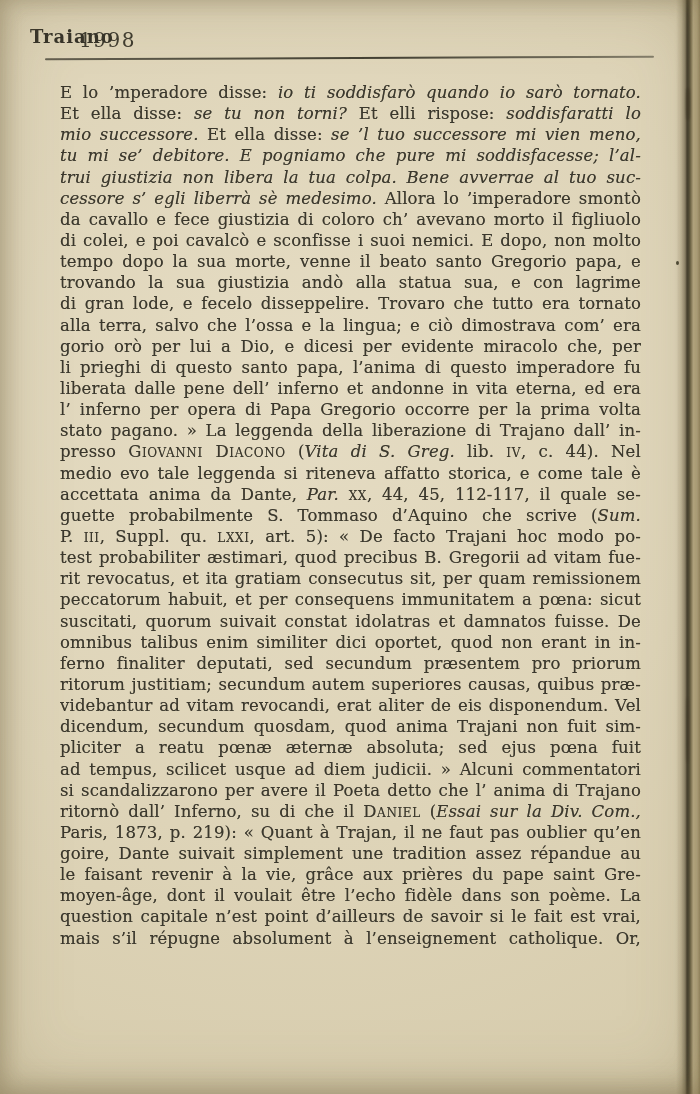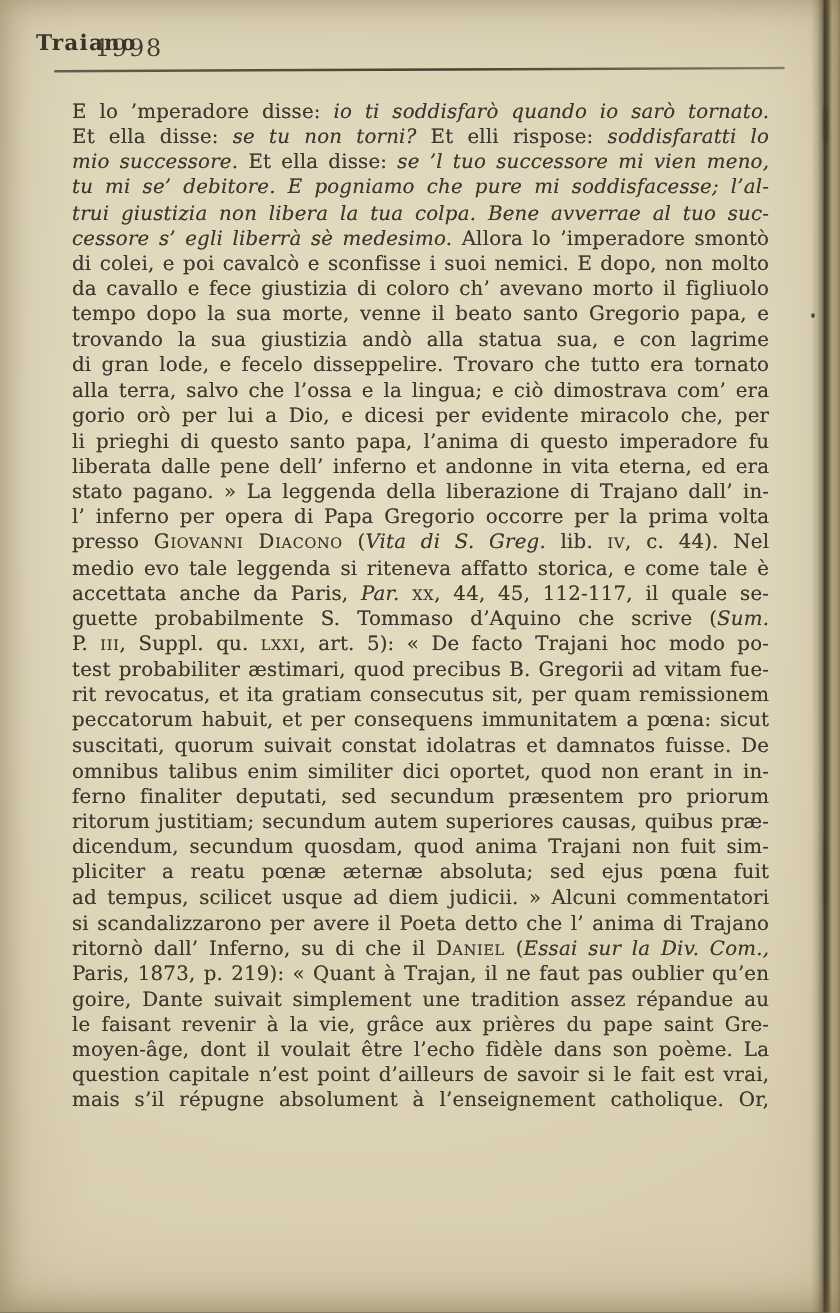--- a/index.html
+++ b/index.html
@@ -75,43 +75,44 @@
 
   <div class="header-rule"></div>
 
   <div class="text-block">
       <div class="line"><span>E lo ’mperadore disse: </span><span class="it">io ti soddisfarò quando io sarò tornato.</span></div>
       <div class="line"><span>Et ella disse: </span><span class="it">se tu non torni? </span><span>Et elli rispose: </span><span class="it">soddisfaratti lo</span></div>
       <div class="line"><span class="it">mio successore. </span><span>Et ella disse: </span><span class="it">se ’l tuo successore mi vien meno,</span></div>
       <div class="line"><span class="it">tu mi se’ debitore. E pogniamo che pure mi soddisfacesse; l’al-</span></div>
       <div class="line"><span class="it">trui giustizia non libera la tua colpa. Bene avverrae al tuo suc-</span></div>
       <div class="line"><span class="it">cessore s’ egli liberrà sè medesimo. </span><span>Allora lo ’imperadore smontò</span></div>
+      <div class="line"><span>da cavallo e fece giustizia di coloro ch’ avevano morto il figliuolo</span></div>
       <div class="line"><span>di colei, e poi cavalcò e sconfisse i suoi nemici. E dopo, non molto</span></div>
-      <div class="line"><span>da cavallo e fece giustizia di coloro ch’ avevano morto il figliuolo</span></div>
       <div class="line"><span>tempo dopo la sua morte, venne il beato santo Gregorio papa, e</span></div>
       <div class="line"><span>trovando la sua giustizia andò alla statua sua, e con lagrime l’onorò</span></div>
       <div class="line"><span>di gran lode, e fecelo disseppelire. Trovaro che tutto era tornato</span></div>
       <div class="line"><span>alla terra, salvo che l’ossa e la lingua; e ciò dimostrava com’ era</span></div>
       <div class="line"><span>gorio orò per lui a Dio, e dicesi per evidente miracolo che, per</span></div>
       <div class="line"><span>li prieghi di questo santo papa, l’anima di questo imperadore fu</span></div>
       <div class="line"><span>liberata dalle pene dell’ inferno et andonne in vita eterna, ed era</span></div>
+      <div class="line"><span>l’ inferno per opera di Papa Gregorio occorre per la prima volta</span></div>
       <div class="line"><span>stato pagano. » La leggenda della liberazione di Trajano dall’ in-</span></div>
-      <div class="line"><span>l’ inferno per opera di Papa Gregorio occorre per la prima volta</span></div>
       <div class="line"><span>presso </span><span class="sc">Giovanni Diacono</span><span> (</span><span class="it">Vita di S. Greg.</span><span> lib. </span><span class="sc">iv</span><span>, c. 44). Nel</span></div>
       <div class="line"><span>medio evo tale leggenda si riteneva affatto storica, e come tale è</span></div>
-      <div class="line"><span>accettata anche da Paris, </span><span class="it">Par.</span><span> </span><span class="sc">xx</span><span>, 44, 45, 112-117, il quale se-</span></div>
+      <div class="line"><span>accettata anima da Dante, </span><span class="it">Par.</span><span> </span><span class="sc">xx</span><span>, 44, 45, 112-117, il quale se-</span></div>
       <div class="line"><span>guette probabilmente S. Tommaso d’Aquino che scrive (</span><span class="it">Sum. theol.</span></div>
       <div class="line"><span>P. </span><span class="sc">iii</span><span>, Suppl. qu. </span><span class="sc">lxxi</span><span>, art. 5): « De facto Trajani hoc modo po-</span></div>
       <div class="line"><span>test probabiliter æstimari, quod precibus B. Gregorii ad vitam fue-</span></div>
       <div class="line"><span>rit revocatus, et ita gratiam consecutus sit, per quam remissionem</span></div>
       <div class="line"><span>peccatorum habuit, et per consequens immunitatem a pœna: sicut</span></div>
       <div class="line"><span>suscitati, quorum suivait constat idolatras et damnatos fuisse. De</span></div>
       <div class="line"><span>omnibus talibus enim similiter dici oportet, quod non erant in in-</span></div>
       <div class="line"><span>ferno finaliter deputati, sed secundum præsentem pro priorum me-</span></div>
       <div class="line"><span>ritorum justitiam; secundum autem superiores causas, quibus præ-</span></div>
+      <div class="line"><span>videbantur ad vitam revocandi, erat aliter de eis disponendum. Vel</span></div>
       <div class="line"><span>dicendum, secundum quosdam, quod anima Trajani non fuit sim-</span></div>
       <div class="line"><span>pliciter a reatu pœnæ æternæ absoluta; sed ejus pœna fuit suspensa</span></div>
       <div class="line"><span>ad tempus, scilicet usque ad diem judicii. » Alcuni commentatori</span></div>
       <div class="line"><span>si scandalizzarono per avere il Poeta detto che l’ anima di Trajano</span></div>
       <div class="line"><span>ritornò dall’ Inferno, su di che il </span><span class="sc">Daniel</span><span> (</span><span class="it">Essai sur la Div. Com.,</span></div>
       <div class="line"><span>Paris, 1873, p. 219): « Quant à Trajan, il ne faut pas oublier qu’en</span></div>
       <div class="line"><span>goire, Dante suivait simplement une tradition assez répandue au</span></div>
       <div class="line"><span>le faisant revenir à la vie, grâce aux prières du pape saint Gre-</span></div>
       <div class="line"><span>moyen-âge, dont il voulait être l’echo fidèle dans son poème. La</span></div>
       <div class="line"><span>question capitale n’est point d’ailleurs de savoir si le fait est vrai,</span></div>

